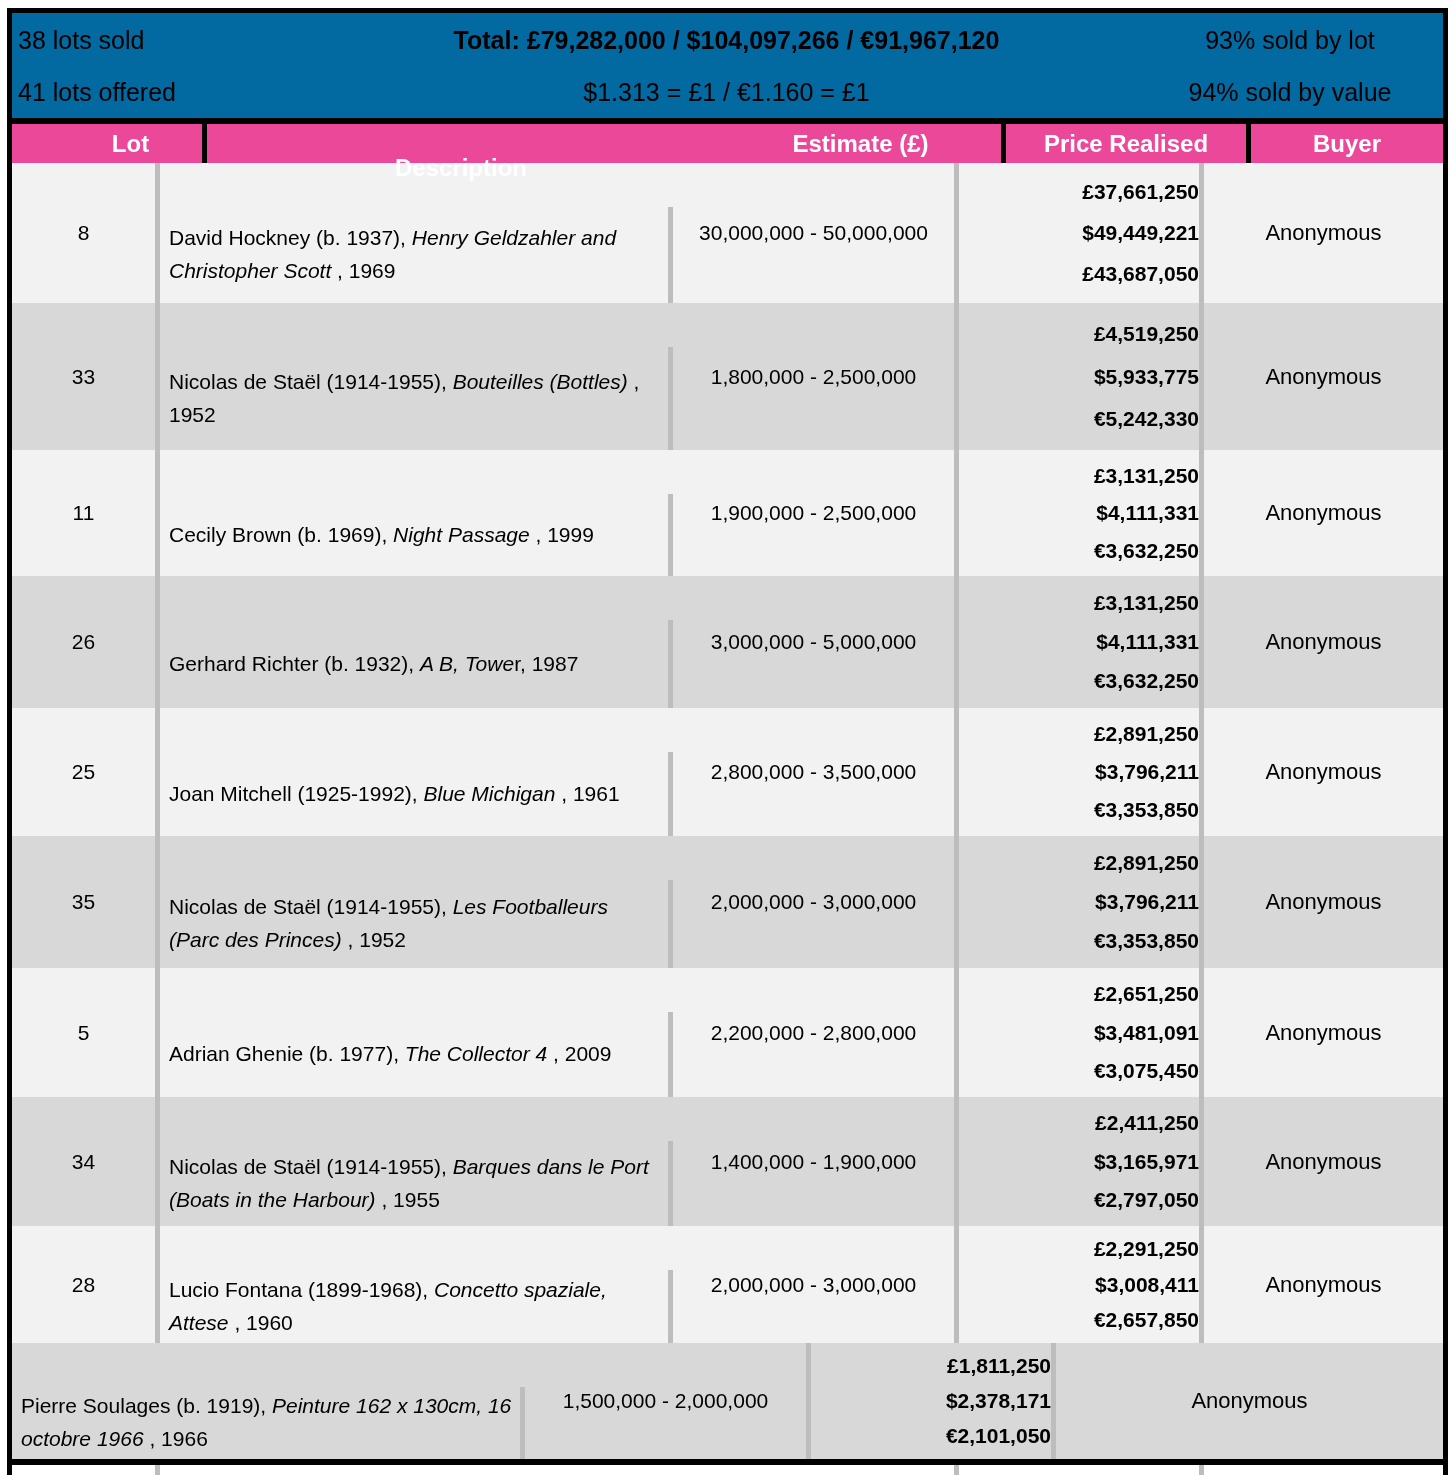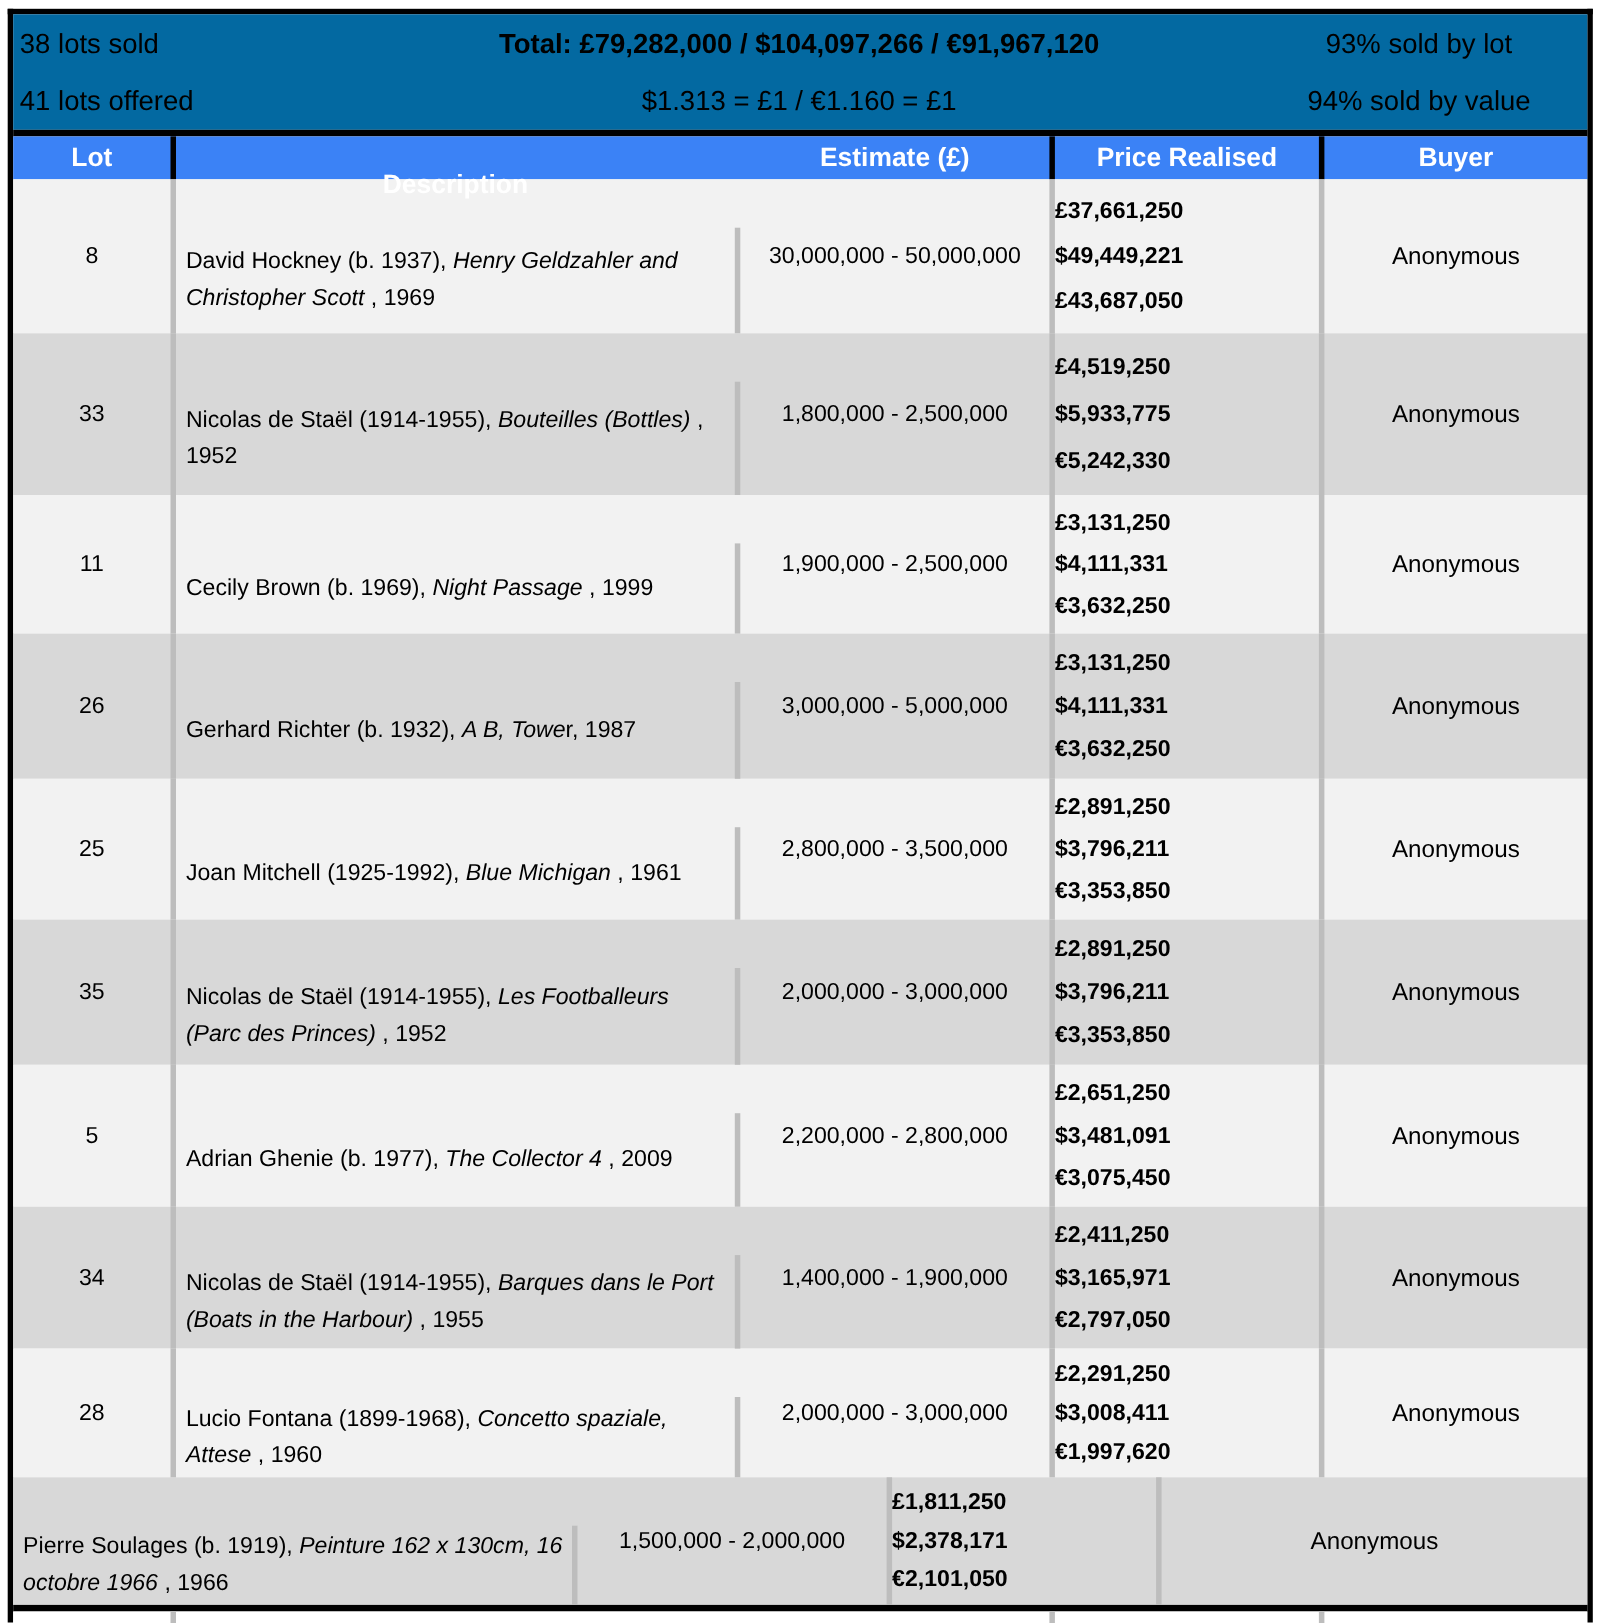--- a/index.html
+++ b/index.html
@@ -27,21 +27,21 @@
     background: #0369a1;
   }
   .stats .l { text-align: left; }
   .stats .c { text-align: center; }
   .stats .r { text-align: center; }
   .stats .b { font-weight: bold; }
 
   .sep { height: 6px; background: #000; }
 
   
-  .thead { display: flex; height: 39px; background: #3b82f6; color: #fff; font-weight: bold; font-size: 24px; }
+  .thead { display: flex; height: 39px; background: #ec4899; color: #fff; font-weight: bold; font-size: 24px; padding-left: 47px; }
   .thead .cell { display: flex; align-items: center; justify-content: center; }
   .thead .cell:not(:last-child) { border-right: 5px solid #000; }
 
   .row { display: flex; }
   .row.light { background: #F2F2F2; }
   .row.dark  { background: #D8D8D8; }
   .row .cell:not(:last-child) { border-right: 5px solid #BDBDBD; }
 
   .w-lot   { width: 148px; }
   .w-desc  { width: 513px; margin-top: 44px; }
@@ -52,21 +52,21 @@
   .cell-lot, .cell-est, .cell-buyer {
     display: flex; align-items: center; justify-content: center;
     font-size: 21px; text-align: center;
   }
   .cell-desc {
     display: flex; flex-direction: column; justify-content: center;
     font-size: 21px; line-height: 1.55; padding: 0 8px 0 9px;
   }
   .desc-title { font-style: italic; }
   .cell-price {
-    display: flex; flex-direction: column; justify-content: space-evenly; align-items: flex-start;
+    display: flex; flex-direction: column; justify-content: space-evenly; align-items: flex-end;
     font-size: 21px; font-weight: bold; text-align: center;
   }
   .cell-buyer { font-size: 22px; }
 
   .bottom-line { height: 6px; background: #000; }
   .sliver { display: flex; height: 11px; background: #fff; }
   .sliver .cell:not(:last-child) { border-right: 5px solid #BDBDBD; }
 </style>
 </head>
 <body>
@@ -224,21 +224,21 @@
     <div class="cell cell-lot w-lot">28</div>
     <div class="cell cell-desc w-desc">
         <div>
       <span>Lucio Fontana (1899-1968), </span><span class="desc-title">Concetto spaziale, Attese</span><span> , 1960</span>
     </div>
       </div>
     <div class="cell cell-est w-est">2,000,000 - 3,000,000</div>
     <div class="cell cell-price w-price">
       <div>£2,291,250</div>
       <div>$3,008,411</div>
-      <div>€1,997,620</div>
+      <div>€2,657,850</div>
     </div>
     <div class="cell cell-buyer w-buyer">Anonymous</div>
   </div>
 
   <div class="row dark" style="height:116px">
     <div class="cell cell-desc w-desc">
         <div>
       <span>Pierre Soulages (b. 1919), </span><span class="desc-title">Peinture 162 x 130cm, 16 octobre 1966</span><span> , 1966</span>
     </div>
       </div>

